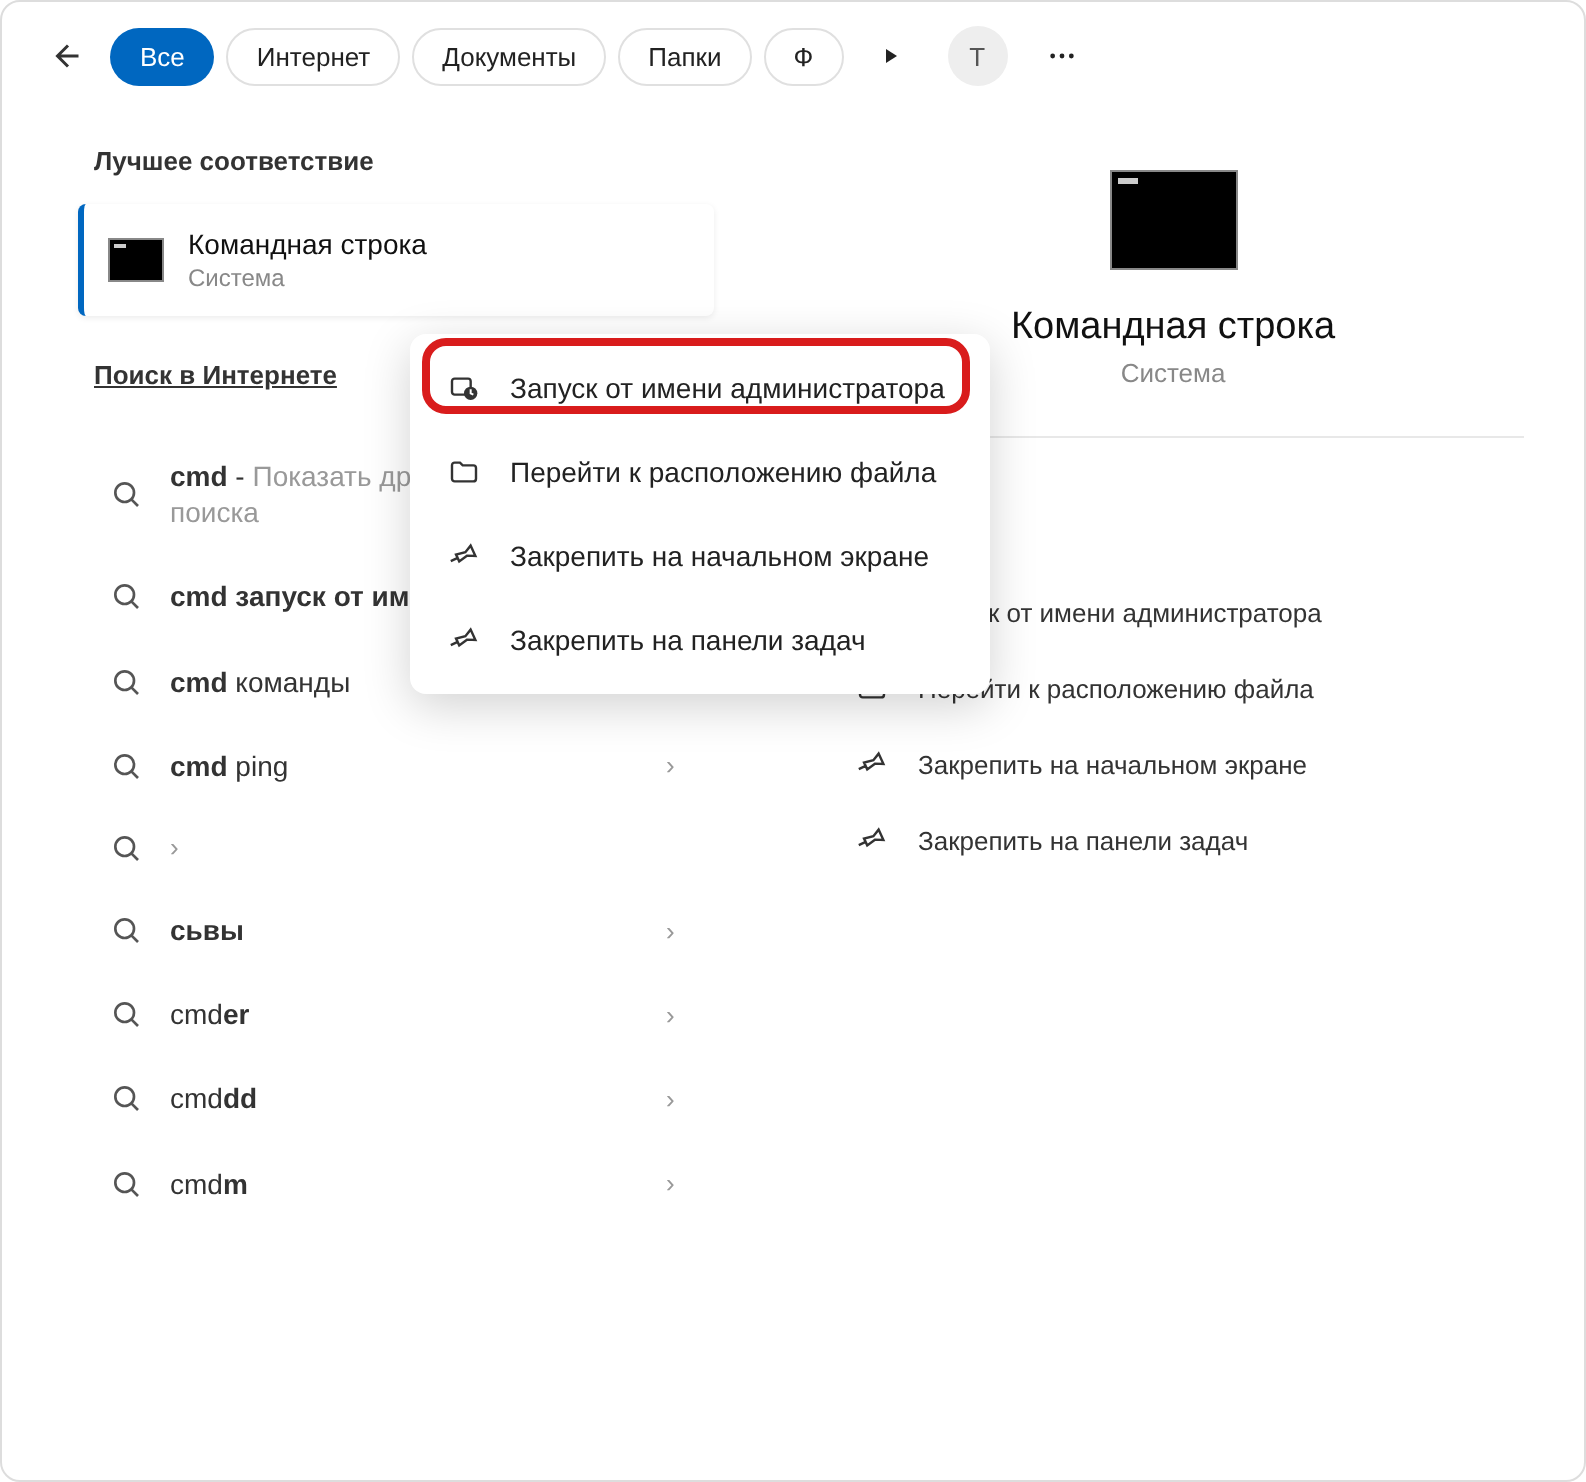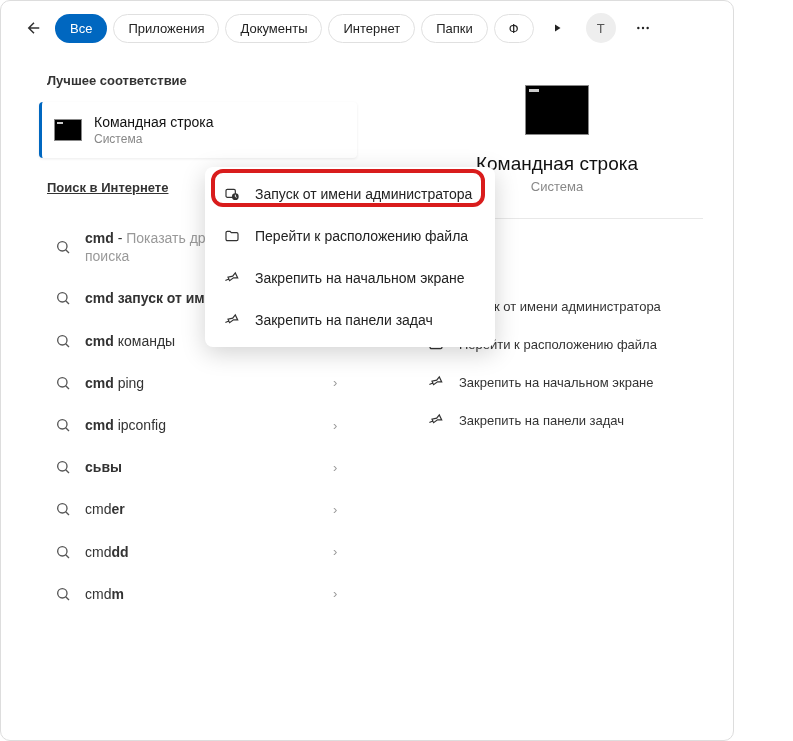--- a/index.html
+++ b/index.html
@@ -1,17 +1,17 @@
 <!DOCTYPE html>
 <html><head>
 <meta charset="utf-8">
 <style>
 * { box-sizing: border-box; margin: 0; padding: 0; font-family: 'Segoe UI', Tahoma, sans-serif; }
 body { background: #fff; width: 793px; height: 741px; position: relative; }
-.window { width: 734px; height: 741px; border: 1px solid #ddd; border-radius: 10px; background: #fff; overflow: hidden; position: relative; }
+.window { width: 793px; height: 741px; border: 1px solid #ddd; border-radius: 10px; background: #fff; overflow: hidden; position: relative; }
 
 .header { display: flex; align-items: center; padding: 12px 20px 12px 20px; gap: 8px; }
 .back-btn { width: 26px; height: 26px; display: flex; align-items: center; justify-content: center; cursor: pointer; }
 .pill { padding: 6px 14px; border-radius: 16px; font-size: 13px; cursor: pointer; border: 1px solid transparent; white-space: nowrap; }
 .pill.active { background: #0067c0; color: #fff; }
 .pill.inactive { background: #fff; color: #222; border: 1px solid #e0e0e0; }
 .play-btn { width: 30px; height: 30px; border-radius: 50%; display: flex; align-items: center; justify-content: center; cursor: pointer; }
 .avatar { width: 30px; height: 30px; border-radius: 50%; background: #eee; display: flex; align-items: center; justify-content: center; font-size: 13px; color: #555; margin-left: 6px; }
 .more-btn { width: 30px; height: 30px; display: flex; align-items: center; justify-content: center; cursor: pointer; margin-left: 4px; }
 
@@ -59,23 +59,22 @@
 <div class="window">
 
   <div class="header">
     <div class="back-btn">
       <svg width="18" height="18" viewBox="0 0 24 24" fill="none" stroke="#333" stroke-width="2">
           <path d="M19 12H5M12 19l-7-7 7-7"></path>
         </svg>
     </div>
     <div id="tabs" style="display:flex;gap:6px;align-items:center;">
         <div class="pill active">Все</div>
-        <div class="pill inactive">Приложения</div>
+        <div class="pill inactive">Интернет</div>
         <div class="pill inactive">Документы</div>
-        <div class="pill inactive">Интернет</div>
         <div class="pill inactive">Папки</div>
         <div class="pill inactive">Ф</div>
       </div>
     <div class="play-btn">
       <svg width="12" height="12" viewBox="0 0 24 24" fill="#222">
           <path d="M8 5v14l11-7z"></path>
         </svg>
     </div>
     <div class="avatar">T</div>
     <div class="more-btn">
@@ -139,21 +138,20 @@
             <span class="search-text"><b>cmd</b> ping</span>
             <span class="chevron">›</span>
           </div>
           <div class="search-item">
             <span class="search-icon-sm">
               <svg width="16" height="16" viewBox="0 0 24 24" fill="none" stroke="#555" stroke-width="2">
                 <circle cx="11" cy="11" r="7"></circle>
                 <path d="M21 21l-5-5"></path>
               </svg>
             </span>
-            <span class="search-text"><b>cmd</b> ipconfig</span>
             <span class="chevron">›</span>
           </div>
           <div class="search-item">
             <span class="search-icon-sm">
               <svg width="16" height="16" viewBox="0 0 24 24" fill="none" stroke="#555" stroke-width="2">
                 <circle cx="11" cy="11" r="7"></circle>
                 <path d="M21 21l-5-5"></path>
               </svg>
             </span>
             <span class="search-text"><b>сьвы</b></span>

